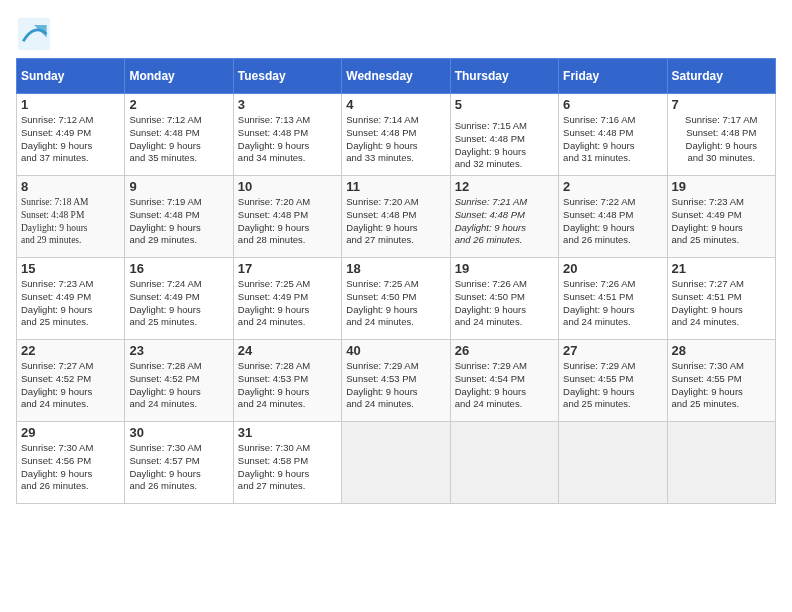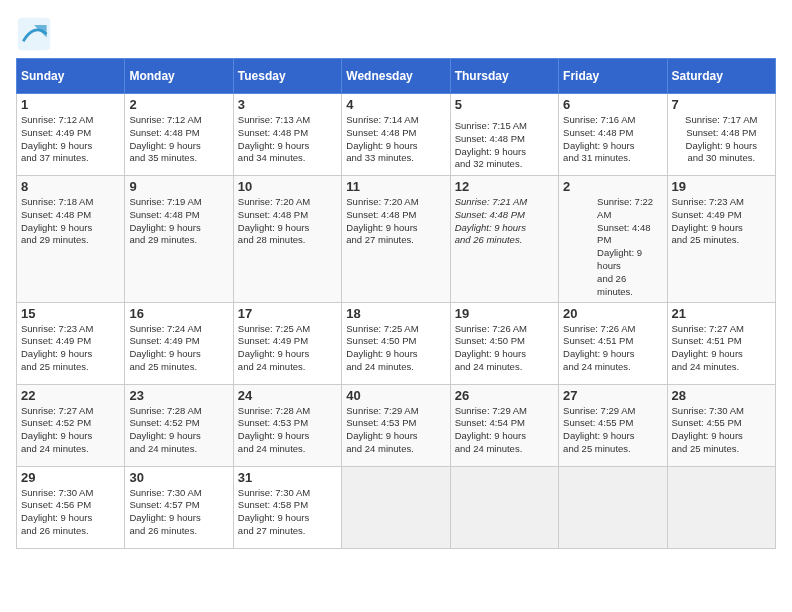--- a/index.html
+++ b/index.html
@@ -163,21 +163,21 @@
           <span class="day-num">7</span>
           <div class="day-info" style="white-space: pre-line; text-align: center;">Sunrise: 7:17 AM
 Sunset: 4:48 PM
 Daylight: 9 hours
 and 30 minutes.</div>
         </td>
       </tr>
       <tr>
         <td>
           <span class="day-num">8</span>
-          <div class="day-info" style="white-space: pre-line;">Sunrise: 7:18 AM
+          <div class="day-info" style="white-space: pre-line; font-family: Liberation Serif, serif;">Sunrise: 7:18 AM
 Sunset: 4:48 PM
 Daylight: 9 hours
 and 29 minutes.</div>
         </td>
         <td>
           <span class="day-num">9</span>
           <div class="day-info" style="white-space: pre-line;">Sunrise: 7:19 AM
 Sunset: 4:48 PM
 Daylight: 9 hours
 and 29 minutes.</div>
@@ -198,21 +198,21 @@
         </td>
         <td>
           <span class="day-num">12</span>
           <div class="day-info" style="white-space: pre-line; font-style: italic;">Sunrise: 7:21 AM
 Sunset: 4:48 PM
 Daylight: 9 hours
 and 26 minutes.</div>
         </td>
         <td>
           <span class="day-num">2</span>
-          <div class="day-info" style="white-space: pre-line; margin-left: 34px;">Sunrise: 7:22 AM
+          <div class="day-info" style="white-space: pre-line;">Sunrise: 7:22 AM
 Sunset: 4:48 PM
 Daylight: 9 hours
 and 26 minutes.</div>
         </td>
         <td>
           <span class="day-num">19</span>
           <div class="day-info" style="white-space: pre-line;">Sunrise: 7:23 AM
 Sunset: 4:49 PM
 Daylight: 9 hours
 and 25 minutes.</div>

